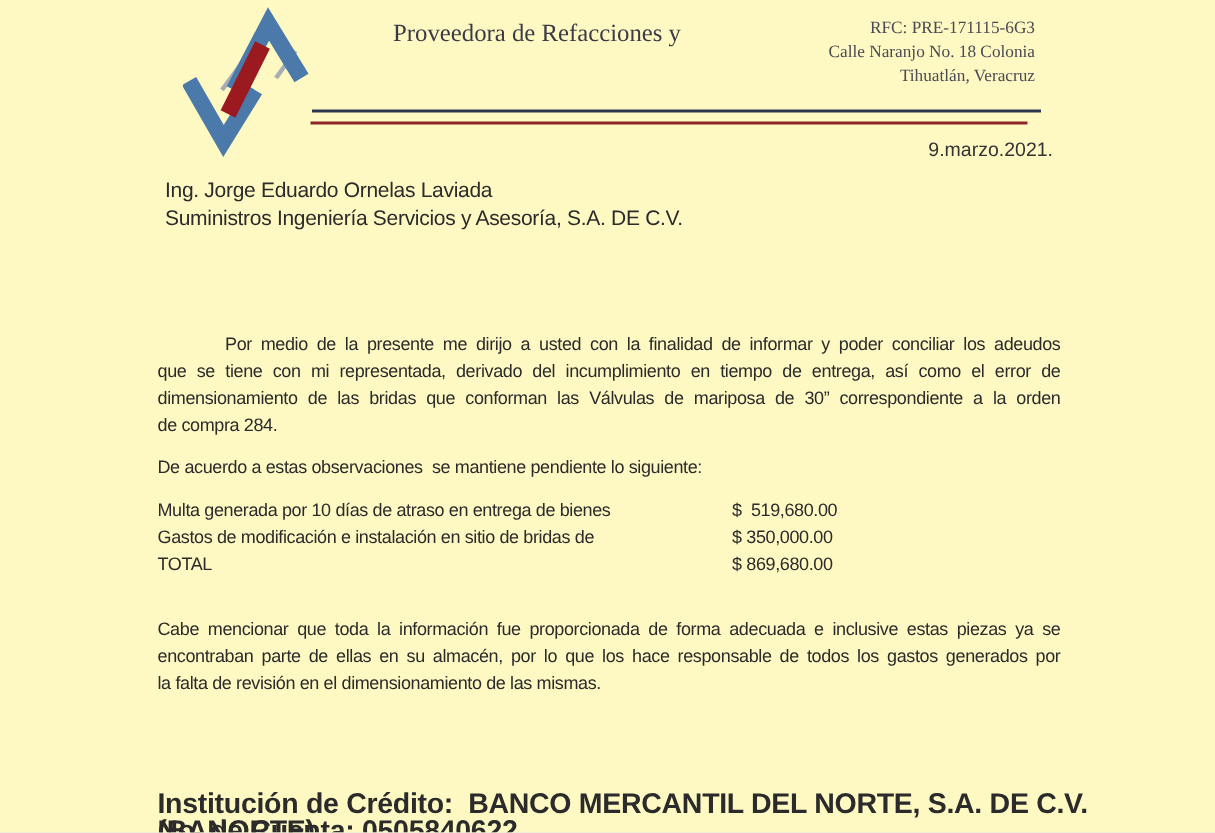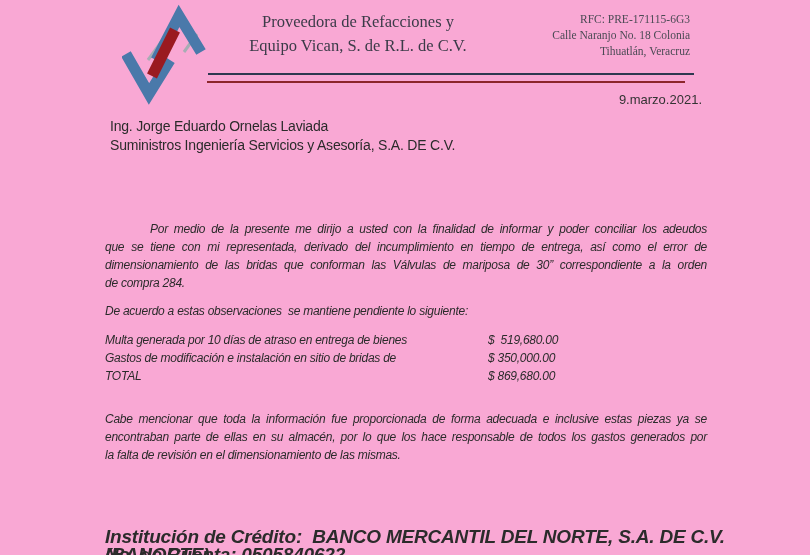--- a/index.html
+++ b/index.html
@@ -1,19 +1,19 @@
 <!DOCTYPE html>
 <html><head>
 <meta charset="utf-8">
 <style>
   html,body{margin:0;padding:0;background:#e8e8e8;}
   .page{
     position:relative;
     width:810px;height:555px;
-    background:#f9a8d4;
+    background:#fef9c3;
     overflow:hidden;
     font-family:"Liberation Sans", sans-serif;
     color:#2b2b2b;
   }
   
   .logo{position:absolute;left:122px;top:4px;}
   .company-name{
     position:absolute;left:238px;top:10px;width:240px;
     text-align:center;
     font-family:"Liberation Serif", serif;
@@ -29,21 +29,21 @@
   }
   .rule{position:absolute;height:2px;}
   .rule-navy{left:208px;top:73px;width:486px;background:#2e3850;}
   .rule-red{left:207px;top:81px;width:478px;background:#8c262b;}
   
   .date-line{
     position:absolute;top:92px;right:108px;
     font-size:13px;color:#333;
   }
   .recipient{position:absolute;left:110px;top:117px;font-size:14px;line-height:19px;letter-spacing:-0.2px;}
-  .block{position:absolute;left:105px;width:602px;font-size:12px;letter-spacing:-0.25px;line-height:18px;font-style:italic;}
+  .block{position:absolute;left:105px;width:602px;font-size:12px;letter-spacing:-0.25px;line-height:18px;}
   .jline{white-space:pre-wrap;text-align:justify;text-align-last:justify;}
   .jline.last{text-align-last:left;}
   .indent{text-indent:45px;}
   .para1{top:220px;}
   .intro-line{top:302px;white-space:pre-wrap;}
   .charges{top:331px;}
   .charge-row{position:relative;height:18px;}
   .charge-label{position:absolute;left:0;white-space:pre;}
   .charge-amount{position:absolute;left:383px;white-space:pre;text-align:right;}
   .para2{top:410px;}
@@ -65,21 +65,20 @@
 
     <polyline points="4,50 27,90 48,56" fill="none" stroke="#4a79aa" stroke-width="11" stroke-linejoin="miter"></polyline>
 
     <polyline points="34,56 57,12 79,48" fill="none" stroke="#4a79aa" stroke-width="11" stroke-linejoin="miter"></polyline>
 
     <line x1="30" y1="72" x2="53" y2="26" stroke="#9a1a20" stroke-width="11"></line>
   </svg>
 
   <div class="company-name">
     <div>Proveedora de Refacciones y</div>
-    <div>Equipo Vican, S. de R.L. de C.V.</div>
   </div>
 
   <div class="rfc-block">
     <div>RFC: PRE-171115-6G3</div>
     <div>Calle Naranjo No. 18 Colonia</div>
     <div>Tihuatlán, Veracruz</div>
   </div>
 
   <div class="rule rule-navy"></div>
   <div class="rule rule-red"></div>

